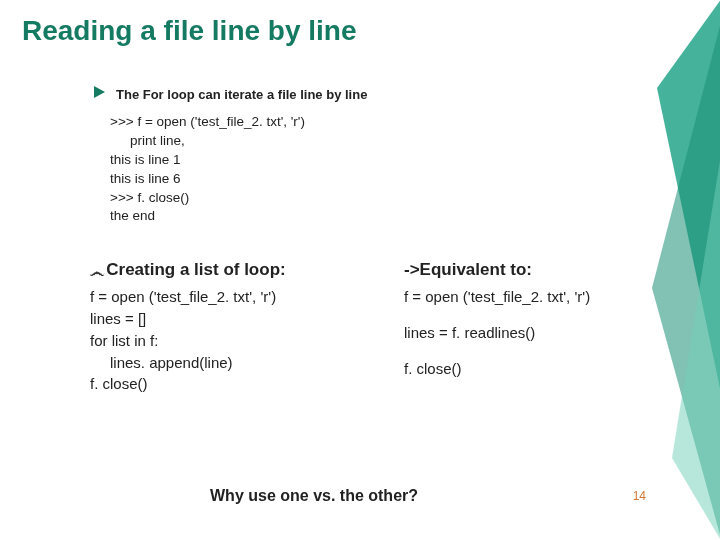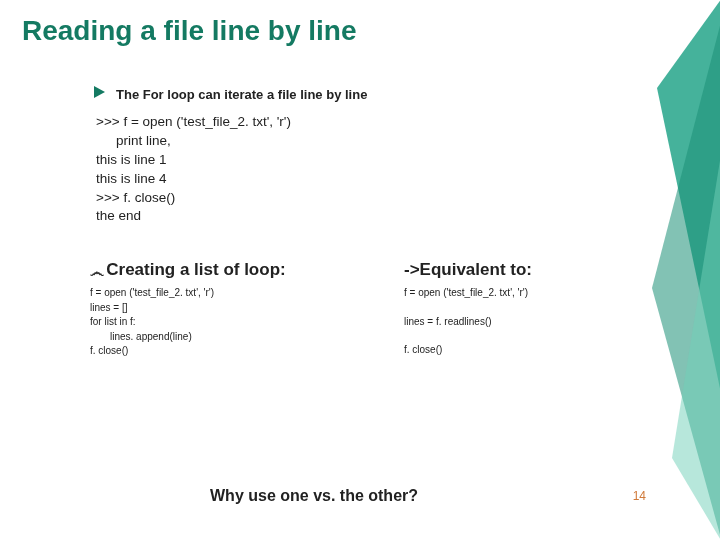--- a/index.html
+++ b/index.html
@@ -33,21 +33,21 @@
   .bullet-icon {
     flex: 0 0 auto;
   }
   .bullet-text {
     font-size: 13px;
     font-weight: bold;
   }
   .code1 {
     font-size: 13.5px;
     line-height: 1.4;
-    margin-left: 4px;
+    margin-left: 18px;
   }
   .kw-for { color: #000; font-weight: bold; }
   .kw-in { color: #c26a18; font-weight: bold; }
   .indent1 { padding-left: 20px; }
   .columns {
     display: flex;
     margin-top: 34px;
     margin-left: 68px;
     gap: 20px;
   }
@@ -56,21 +56,21 @@
   }
   .col-head {
     font-size: 17px;
     font-weight: bold;
     display: flex;
     align-items: center;
     gap: 5px;
     margin-bottom: 6px;
   }
   .col-body {
-    font-size: 10px;
+    font-size: 15px;
     line-height: 1.45;
   }
   .col-body .sp { height: 14px; }
   .squiggle {
     display: inline-block;
     font-size: 15px;
     letter-spacing: -3px;
     line-height: 1;
     transform: translateY(1px);
   }
@@ -109,21 +109,21 @@
         <svg width="14" height="14" viewBox="0 0 14 14">
           <polygon points="2,1 13,7 2,13" fill="#147a62"></polygon>
         </svg>
       </span>
       <span class="bullet-text">The For loop can iterate a file line by line</span>
     </div>
     <div class="code1">
       <div>&gt;&gt;&gt; f = open ('test_file_2. txt', 'r')</div>
       <div class="indent1">print line,</div>
       <div>this is line 1</div>
-      <div>this is line 4</div>
+      <div>this is line 6</div>
       <div>&gt;&gt;&gt;  f. close()</div>
       <div>the end</div>
     </div>
   </div>
 
   <div class="columns">
     <div class="col">
       <div class="col-head">
         <span class="squiggle">෴</span>
         <span>Creating a list of loop:</span>

